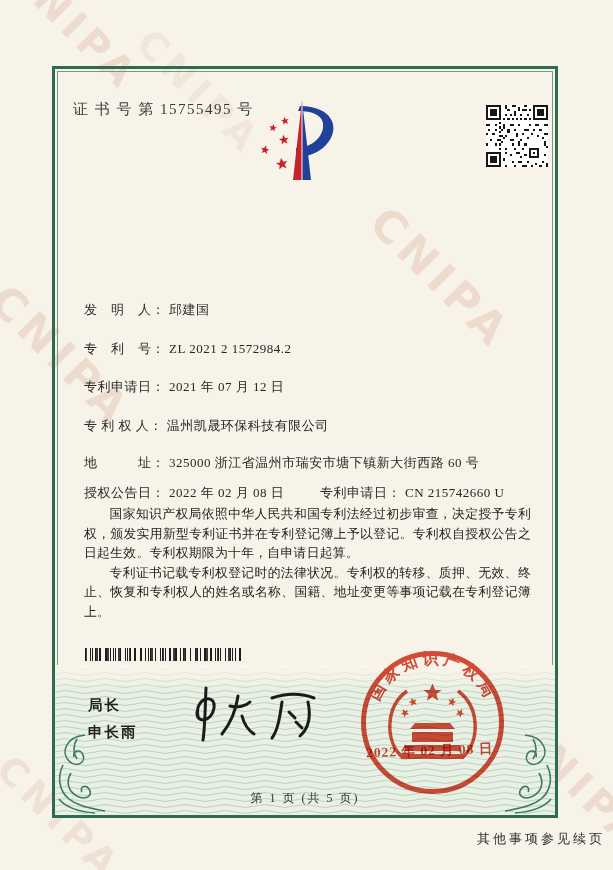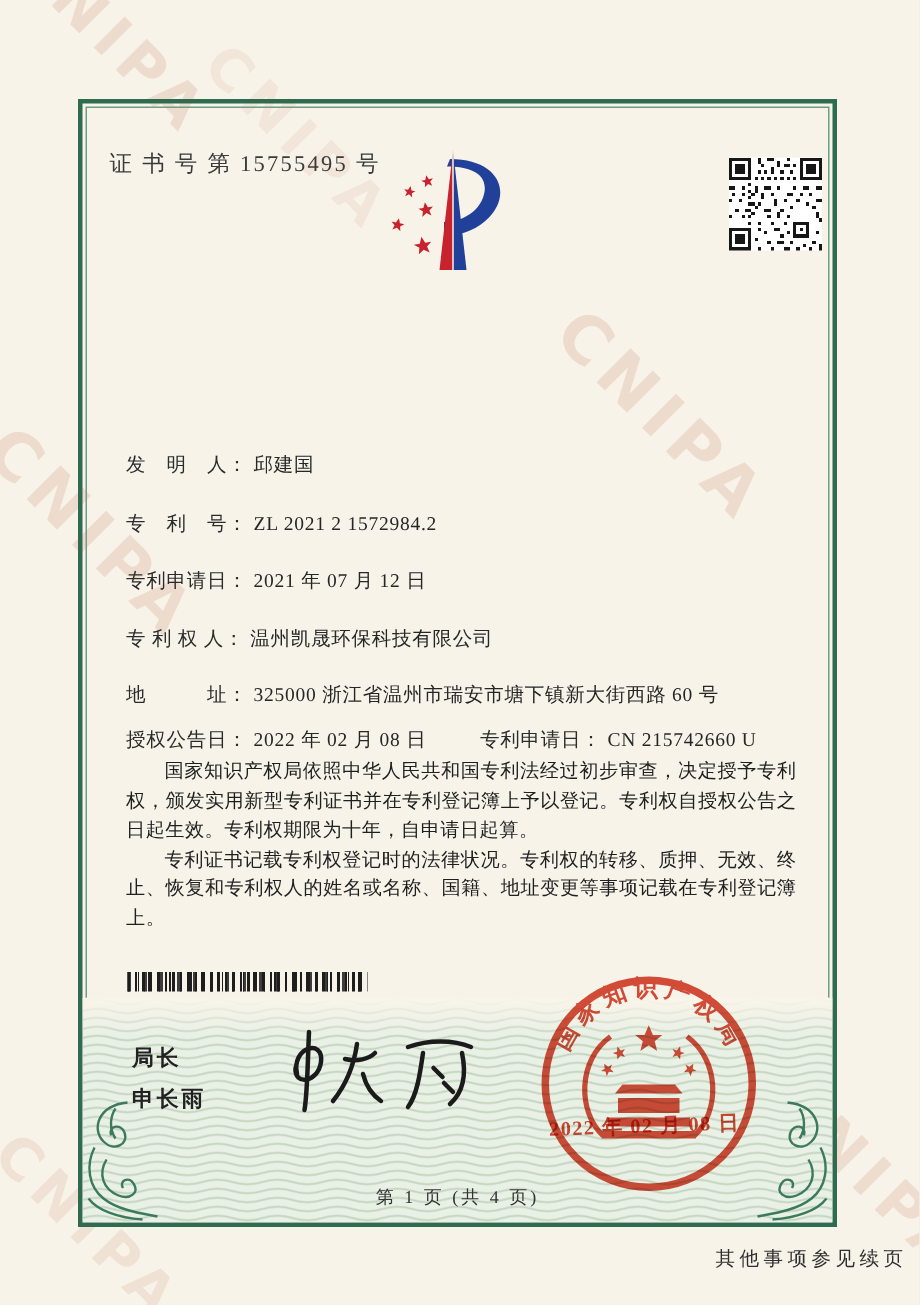--- a/index.html
+++ b/index.html
@@ -228,16 +228,16 @@
       <use href="#st" class="star" transform="translate(50,68) scale(0.45) rotate(-30)"></use>
       <use href="#st" class="star" transform="translate(105,68) scale(0.45) rotate(30)"></use>
       <path class="red-f" d="M 55,84 L 100,84 L 95,78 L 60,78 Z"></path>
       <path class="red-f" d="M 57,87 h 41 v 10 h -41 z"></path>
       <path class="red-f" d="M 50,100 h 55 v 6 h -55 z"></path>
       <path class="red-f" d="M 46,109 h 63 v 5 h -63 z"></path>
     </g>
   </svg>
   <div class="seal-date">2022 年 02 月 08 日</div>
 
-  <div class="page-info">第 1 页 (共 4 页)</div>
+  <div class="page-info">第 1 页 (共 5 页)</div>
   <div class="cont-note">其他事项参见续页</div>
 
 </div>
 
 </body></html>

